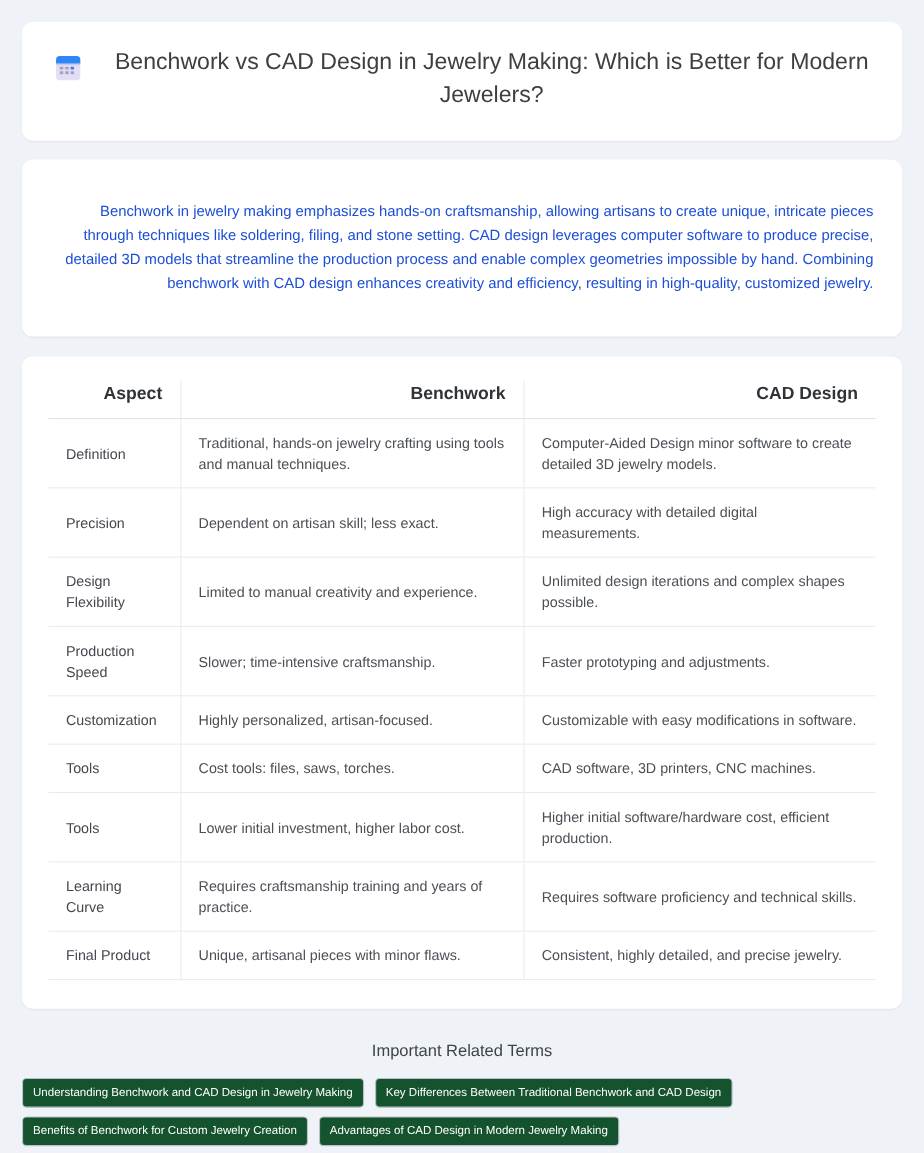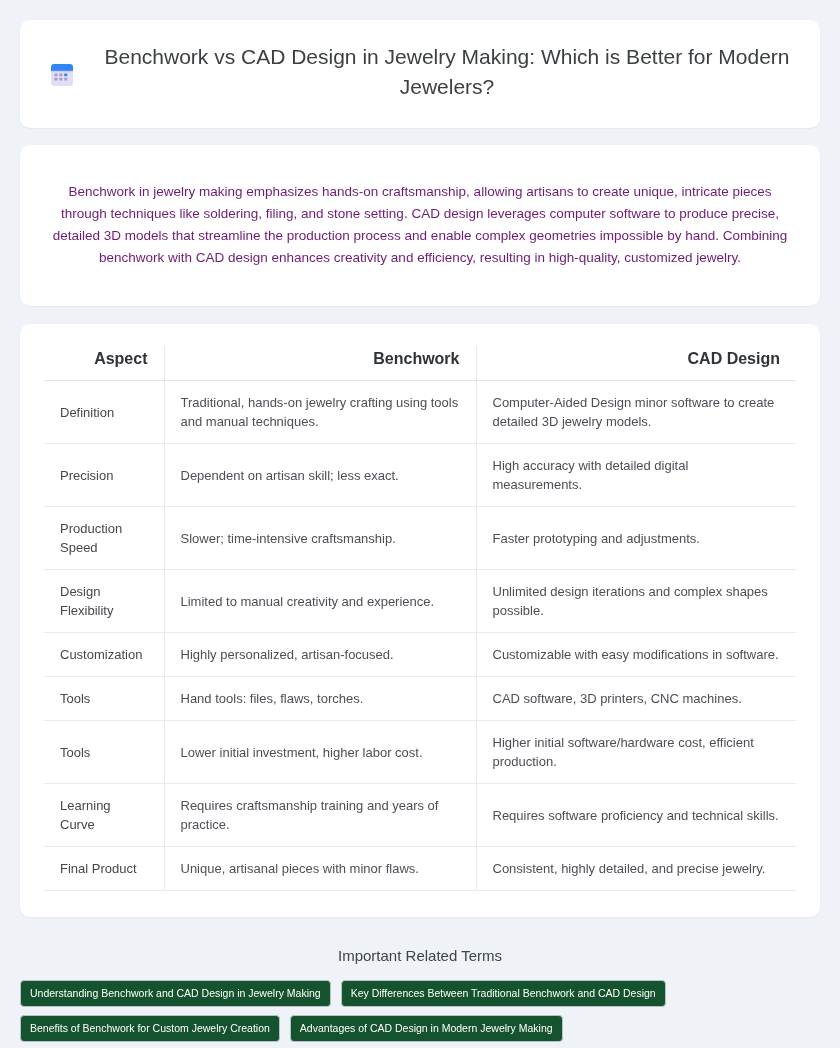--- a/index.html
+++ b/index.html
@@ -24,21 +24,21 @@
   .card {
     background: #ffffff;
     border-radius: 10px;
     box-shadow: 0 1px 2px rgba(16,24,40,0.05);
   }
 
   
   .header-card {
     padding: 22px 28px 26px 28px;
     display: flex;
-    align-items: center;
+    align-items: flex-start;
     justify-content: center;
     gap: 26px;
     margin-bottom: 17px;
   }
   .header-icon {
     flex: 0 0 auto;
     width: 28px;
     height: 28px;
     margin-top: 6px;
   }
@@ -53,22 +53,22 @@
   }
 
   
   .desc-card {
     padding: 22px 26px 24px 26px;
     margin-bottom: 18px;
   }
   .desc-text {
     font-size: 13.5px;
     line-height: 22px;
-    color: #701a75;
-    text-align: center;
+    color: #1d4ed8;
+    text-align: right;
   }
 
   
   .table-card {
     padding: 22px 24px 26px 24px;
     margin-bottom: 16px;
   }
   table.cmp {
     width: 100%;
     border-collapse: collapse;
@@ -173,37 +173,37 @@
             <td class="aspect">Definition</td>
             <td class="b">Traditional, hands-on jewelry crafting using tools and manual techniques.</td>
             <td class="c">Computer-Aided Design minor software to create detailed 3D jewelry models.</td>
           </tr>
           <tr>
             <td class="aspect">Precision</td>
             <td class="b">Dependent on artisan skill; less exact.</td>
             <td class="c">High accuracy with detailed digital measurements.</td>
           </tr>
           <tr>
+            <td class="aspect">Design Flexibility</td>
+            <td class="b">Limited to manual creativity and experience.</td>
+            <td class="c">Unlimited design iterations and complex shapes possible.</td>
+          </tr>
+          <tr>
             <td class="aspect">Production Speed</td>
             <td class="b">Slower; time-intensive craftsmanship.</td>
             <td class="c">Faster prototyping and adjustments.</td>
           </tr>
           <tr>
-            <td class="aspect">Design Flexibility</td>
-            <td class="b">Limited to manual creativity and experience.</td>
-            <td class="c">Unlimited design iterations and complex shapes possible.</td>
-          </tr>
-          <tr>
             <td class="aspect">Customization</td>
             <td class="b">Highly personalized, artisan-focused.</td>
             <td class="c">Customizable with easy modifications in software.</td>
           </tr>
           <tr>
             <td class="aspect">Tools</td>
-            <td class="b">Hand tools: files, flaws, torches.</td>
+            <td class="b">Cost tools: files, saws, torches.</td>
             <td class="c">CAD software, 3D printers, CNC machines.</td>
           </tr>
           <tr>
             <td class="aspect">Tools</td>
             <td class="b">Lower initial investment, higher labor cost.</td>
             <td class="c">Higher initial software/hardware cost, efficient production.</td>
           </tr>
           <tr>
             <td class="aspect">Learning Curve</td>
             <td class="b">Requires craftsmanship training and years of practice.</td>

